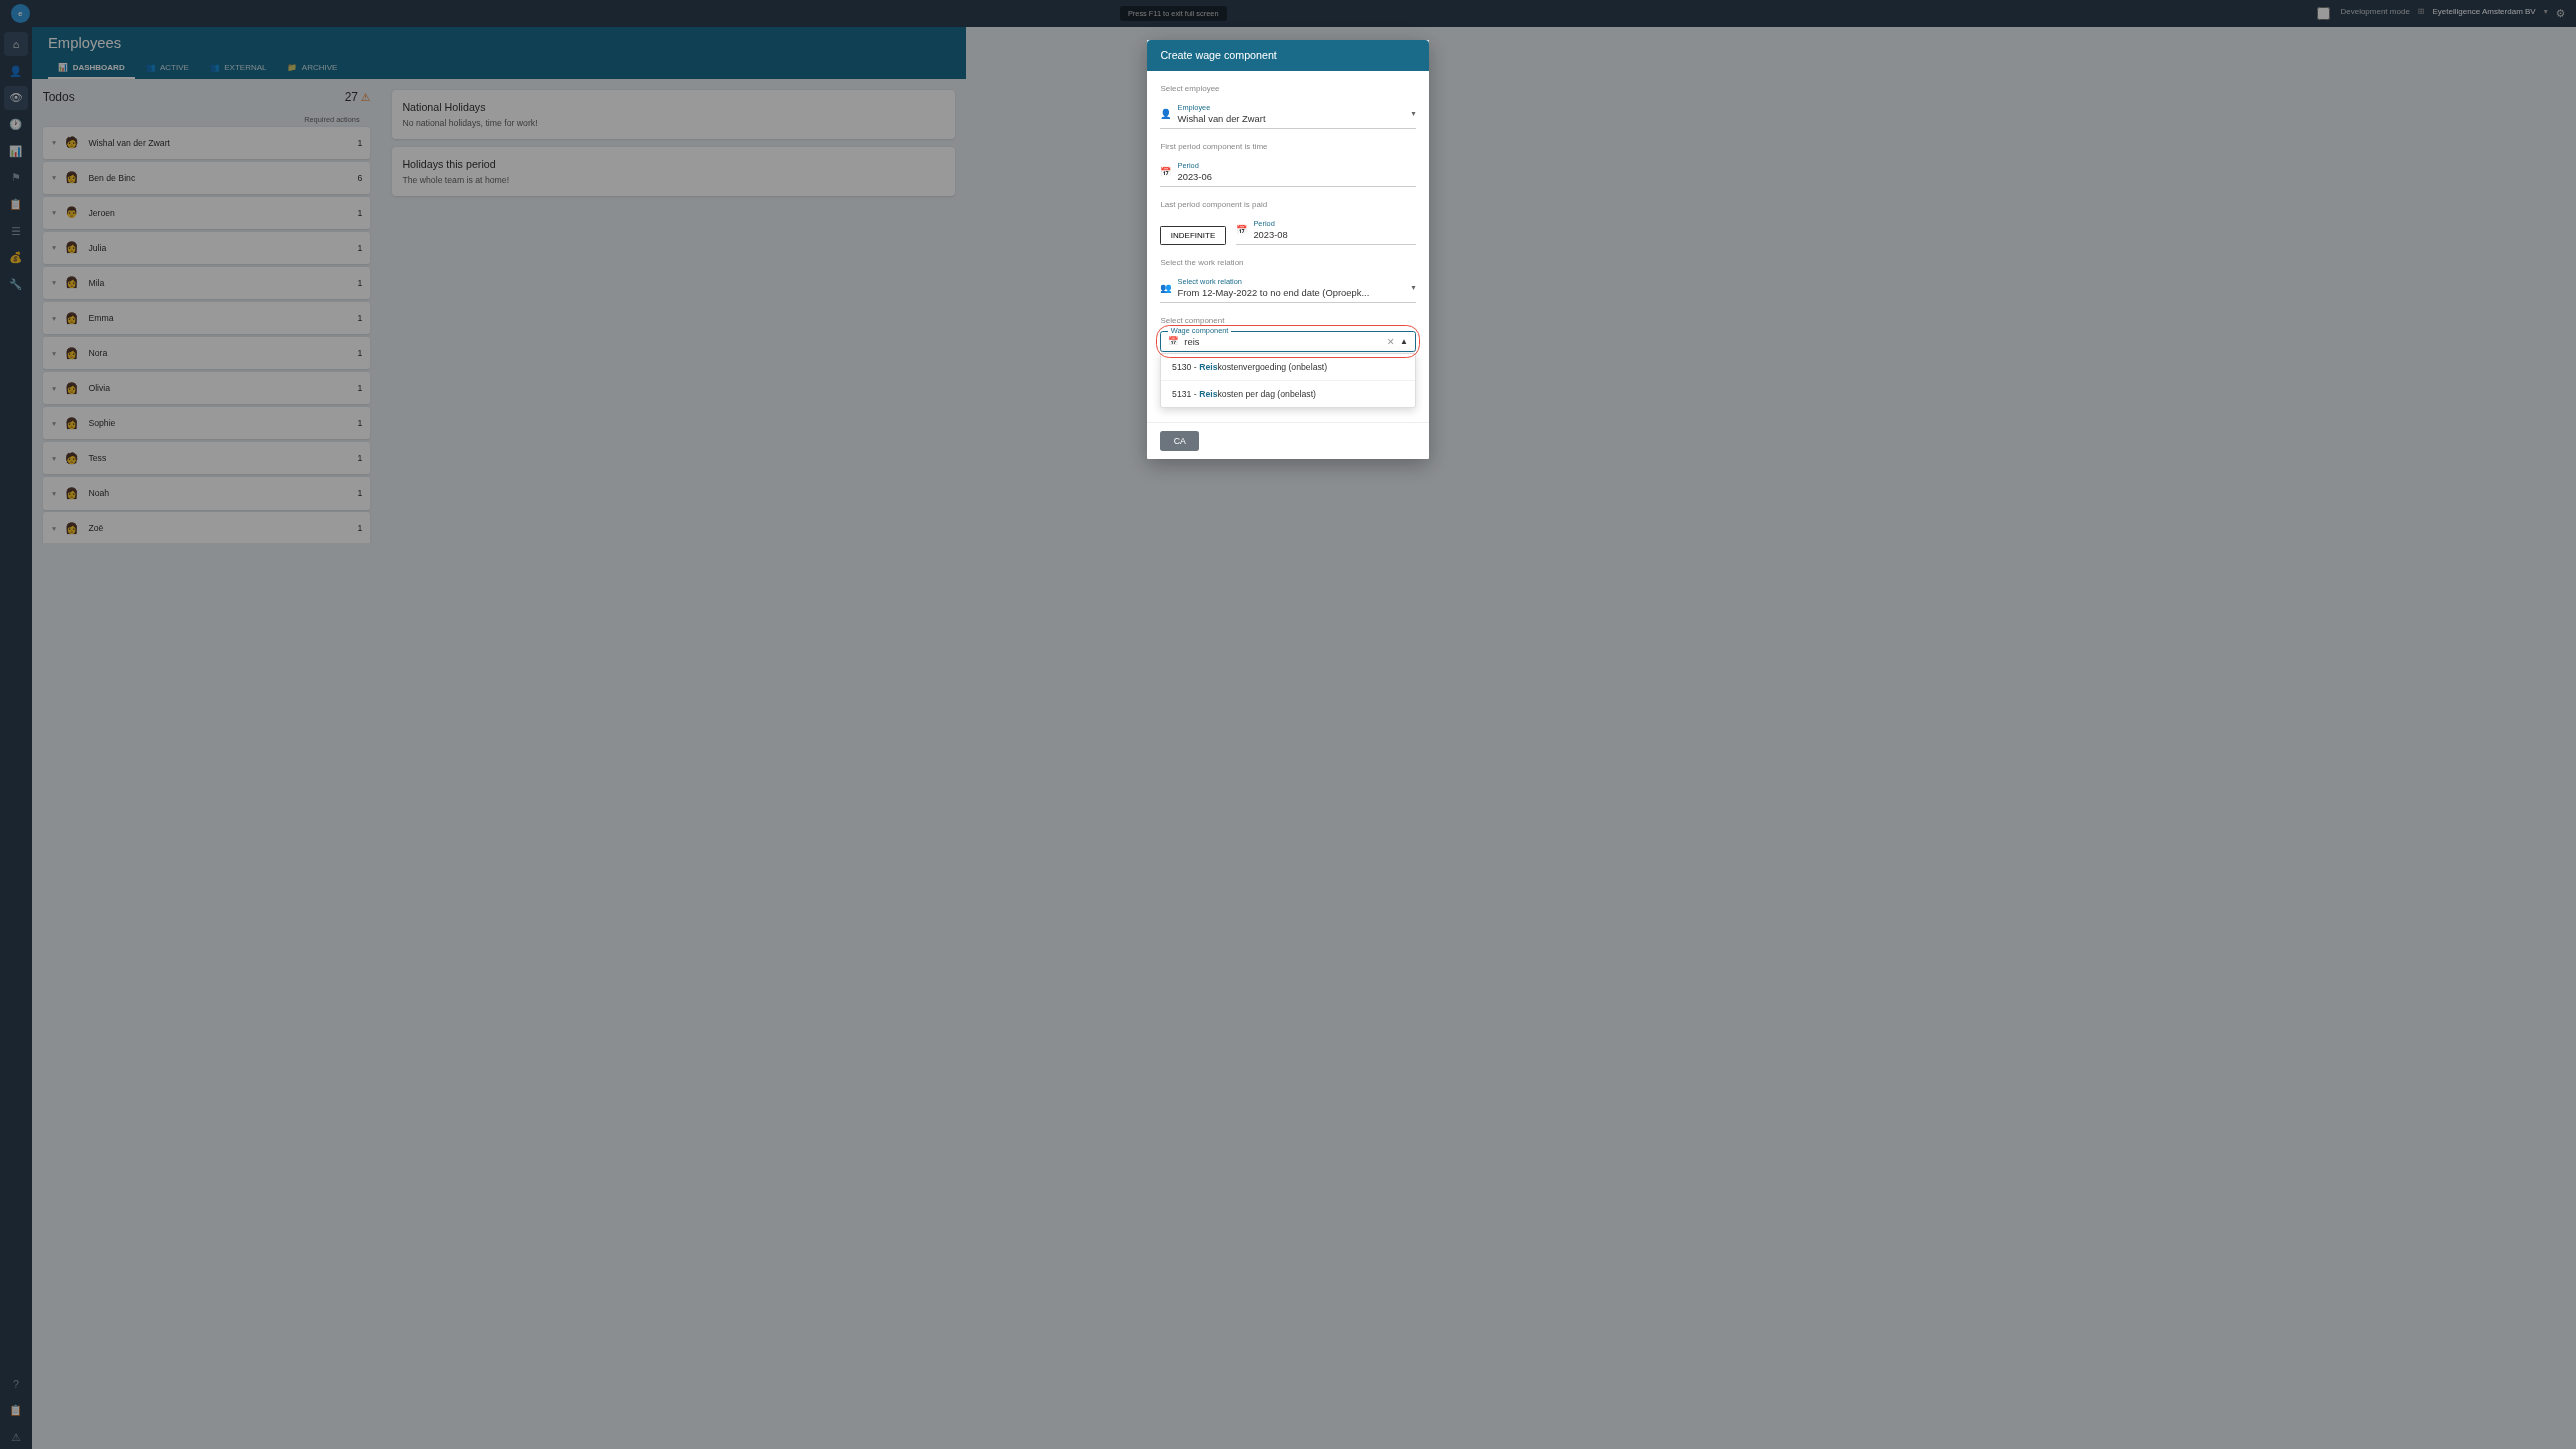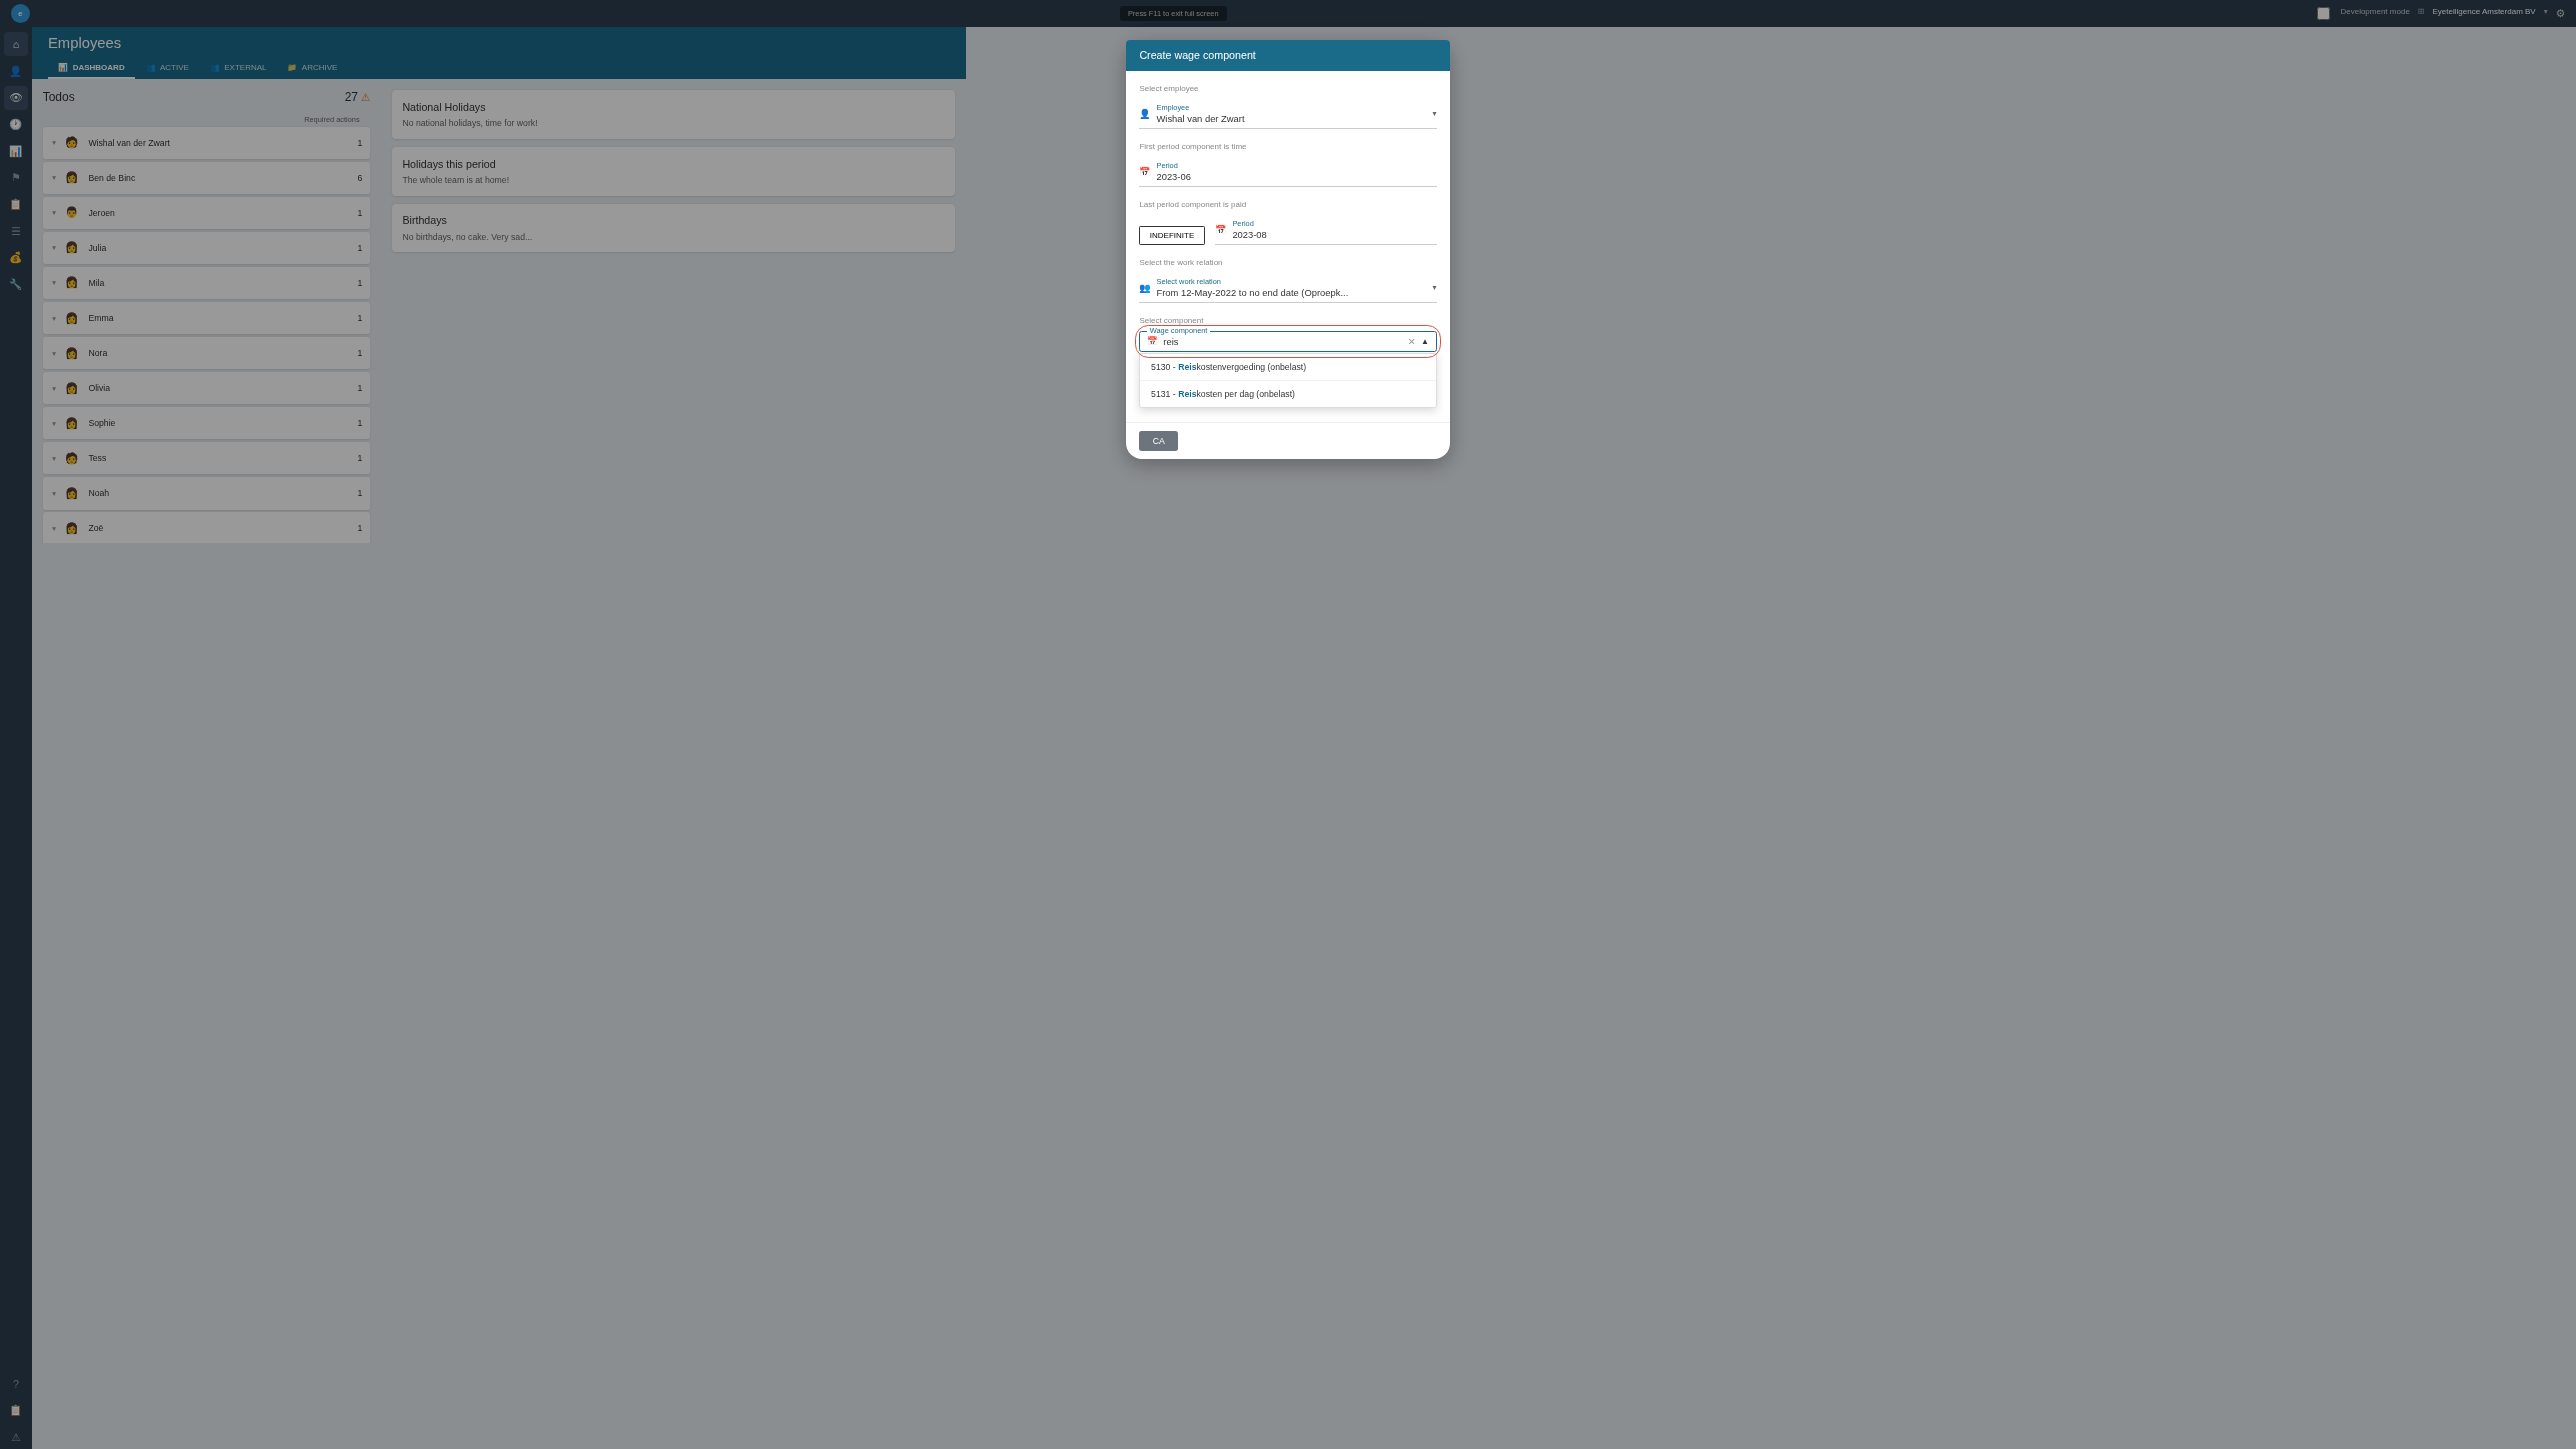--- a/index.html
+++ b/index.html
@@ -77,21 +77,21 @@
     .widget-title { font-size: 10.7px; font-weight: 500; margin-bottom: 5.4px; color: #333; }
     .widget-text { font-size: 8.7px; color: #666; }
 
     
     .modal-overlay {
       position: fixed; top: 0; left: 0; right: 0; bottom: 0;
       background: rgba(0,0,0,0.4); z-index: 200; display: flex; align-items: flex-start; justify-content: center;
       padding-top: 40px;
     }
     .modal {
-      background: white; width: 324px; border-radius: 16px; overflow: visible;
+      background: white; width: 282px; border-radius: 1px; overflow: visible;
       box-shadow: 0 5.4px 21.5px rgba(0,0,0,0.3);
     }
     .modal-header {
       background: #1a6b8a; color: white; padding: 9.4px 13.4px; font-size: 10.7px;
       font-weight: 500; border-radius: 4px 4px 0 0;
     }
     .modal-body { padding: 13.4px; max-height: 376px; overflow-y: auto; }
 
     .form-group { margin-bottom: 13.4px; }
     .form-label { font-size: 8px; color: #888; margin-bottom: 5.4px; display: block; }
@@ -328,24 +328,20 @@
     <div class="right-panel">
       <div class="widgets">
         <div class="widget-card">
           <div class="widget-title">National Holidays</div>
           <div class="widget-text">No national holidays, time for work!</div>
         </div>
         <div class="widget-card">
           <div class="widget-title">Holidays this period</div>
           <div class="widget-text">The whole team is at home!</div>
         </div>
-        <div class="widget-card">
-          <div class="widget-title">Birthdays</div>
-          <div class="widget-text">No birthdays, no cake. Very sad...</div>
-        </div>
       </div>
     </div>
   </div>
 </div>
 
 <div class="modal-overlay">
   <div class="modal">
     <div class="modal-header">
       <span>Create wage component</span>
     </div>

